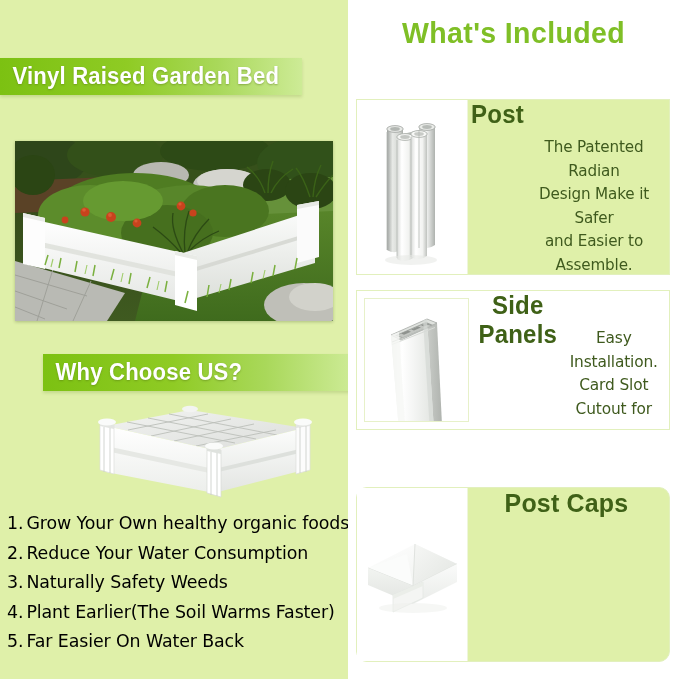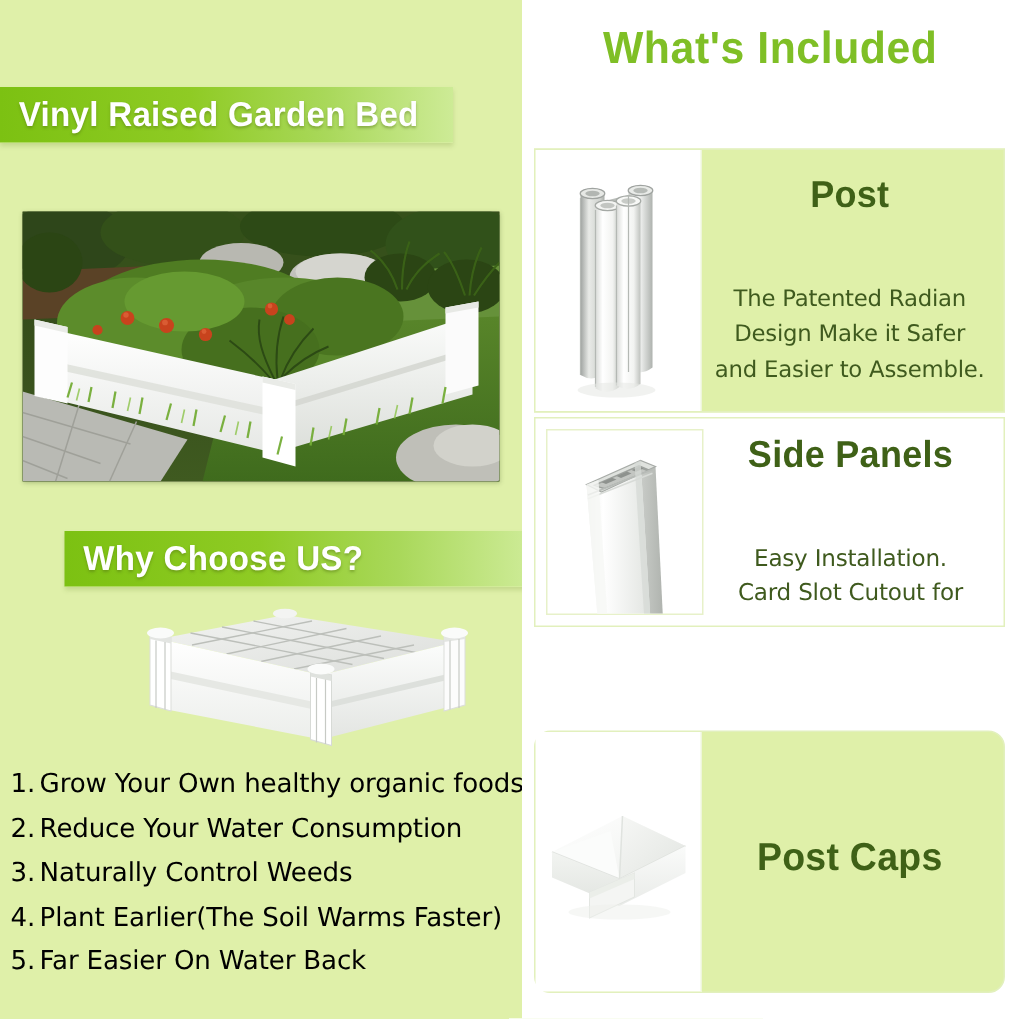--- a/index.html
+++ b/index.html
@@ -103,38 +103,37 @@
     position: absolute;
     left: 8px;
     width: 314px;
     border: 1.5px solid #e2f0bd;
     box-sizing: border-box;
     display: flex;
   }
   .card.green { background: #dff0a9; }
   .card.white { background: #ffffff; }
   #card-1 { top: 99px; height: 176px; }
-  #card-2 { top: 278px; height: 140px; }
+  #card-2 { top: 290px; height: 140px; }
   #card-3 { top: 487px; height: 175px; border-radius: 11px; }
 
   .card-img {
     width: 110px;
     flex: 0 0 110px;
     background: #ffffff;
     position: relative;
     border-right: 1px solid #eef6da;
     overflow: hidden;
   }
   .card.white .card-img { border-right: none; }
   .card-body {
     flex: 1 1 auto;
     position: relative;
     padding: 0 6px 0 2px;
     display: flex;
-    flex-direction: column;
     justify-content: center;
     text-align: center;
   }
   .card-heading {
     color: #3f6117;
     font-family: "Liberation Sans Narrow", "Liberation Sans", sans-serif;
     font-weight: bold;
     font-size: 25px;
     margin-bottom: 7px;
     letter-spacing: 0.2px;
@@ -366,21 +365,21 @@
     </div>
 
     <div id="benefit-list">
       <div class="benefit-item">
         <span class="benefit-num">1.</span><span>Grow Your Own healthy organic foods</span>
       </div>
       <div class="benefit-item">
         <span class="benefit-num">2.</span><span>Reduce Your Water Consumption</span>
       </div>
       <div class="benefit-item">
-        <span class="benefit-num">3.</span><span>Naturally Control Weeds</span>
+        <span class="benefit-num">3.</span><span>Naturally Safety Weeds</span>
       </div>
       <div class="benefit-item">
         <span class="benefit-num">4.</span><span>Plant Earlier(The Soil Warms Faster)</span>
       </div>
       <div class="benefit-item">
         <span class="benefit-num">5.</span><span>Far Easier On Water Back</span>
       </div>
     </div>
   </div>
 

